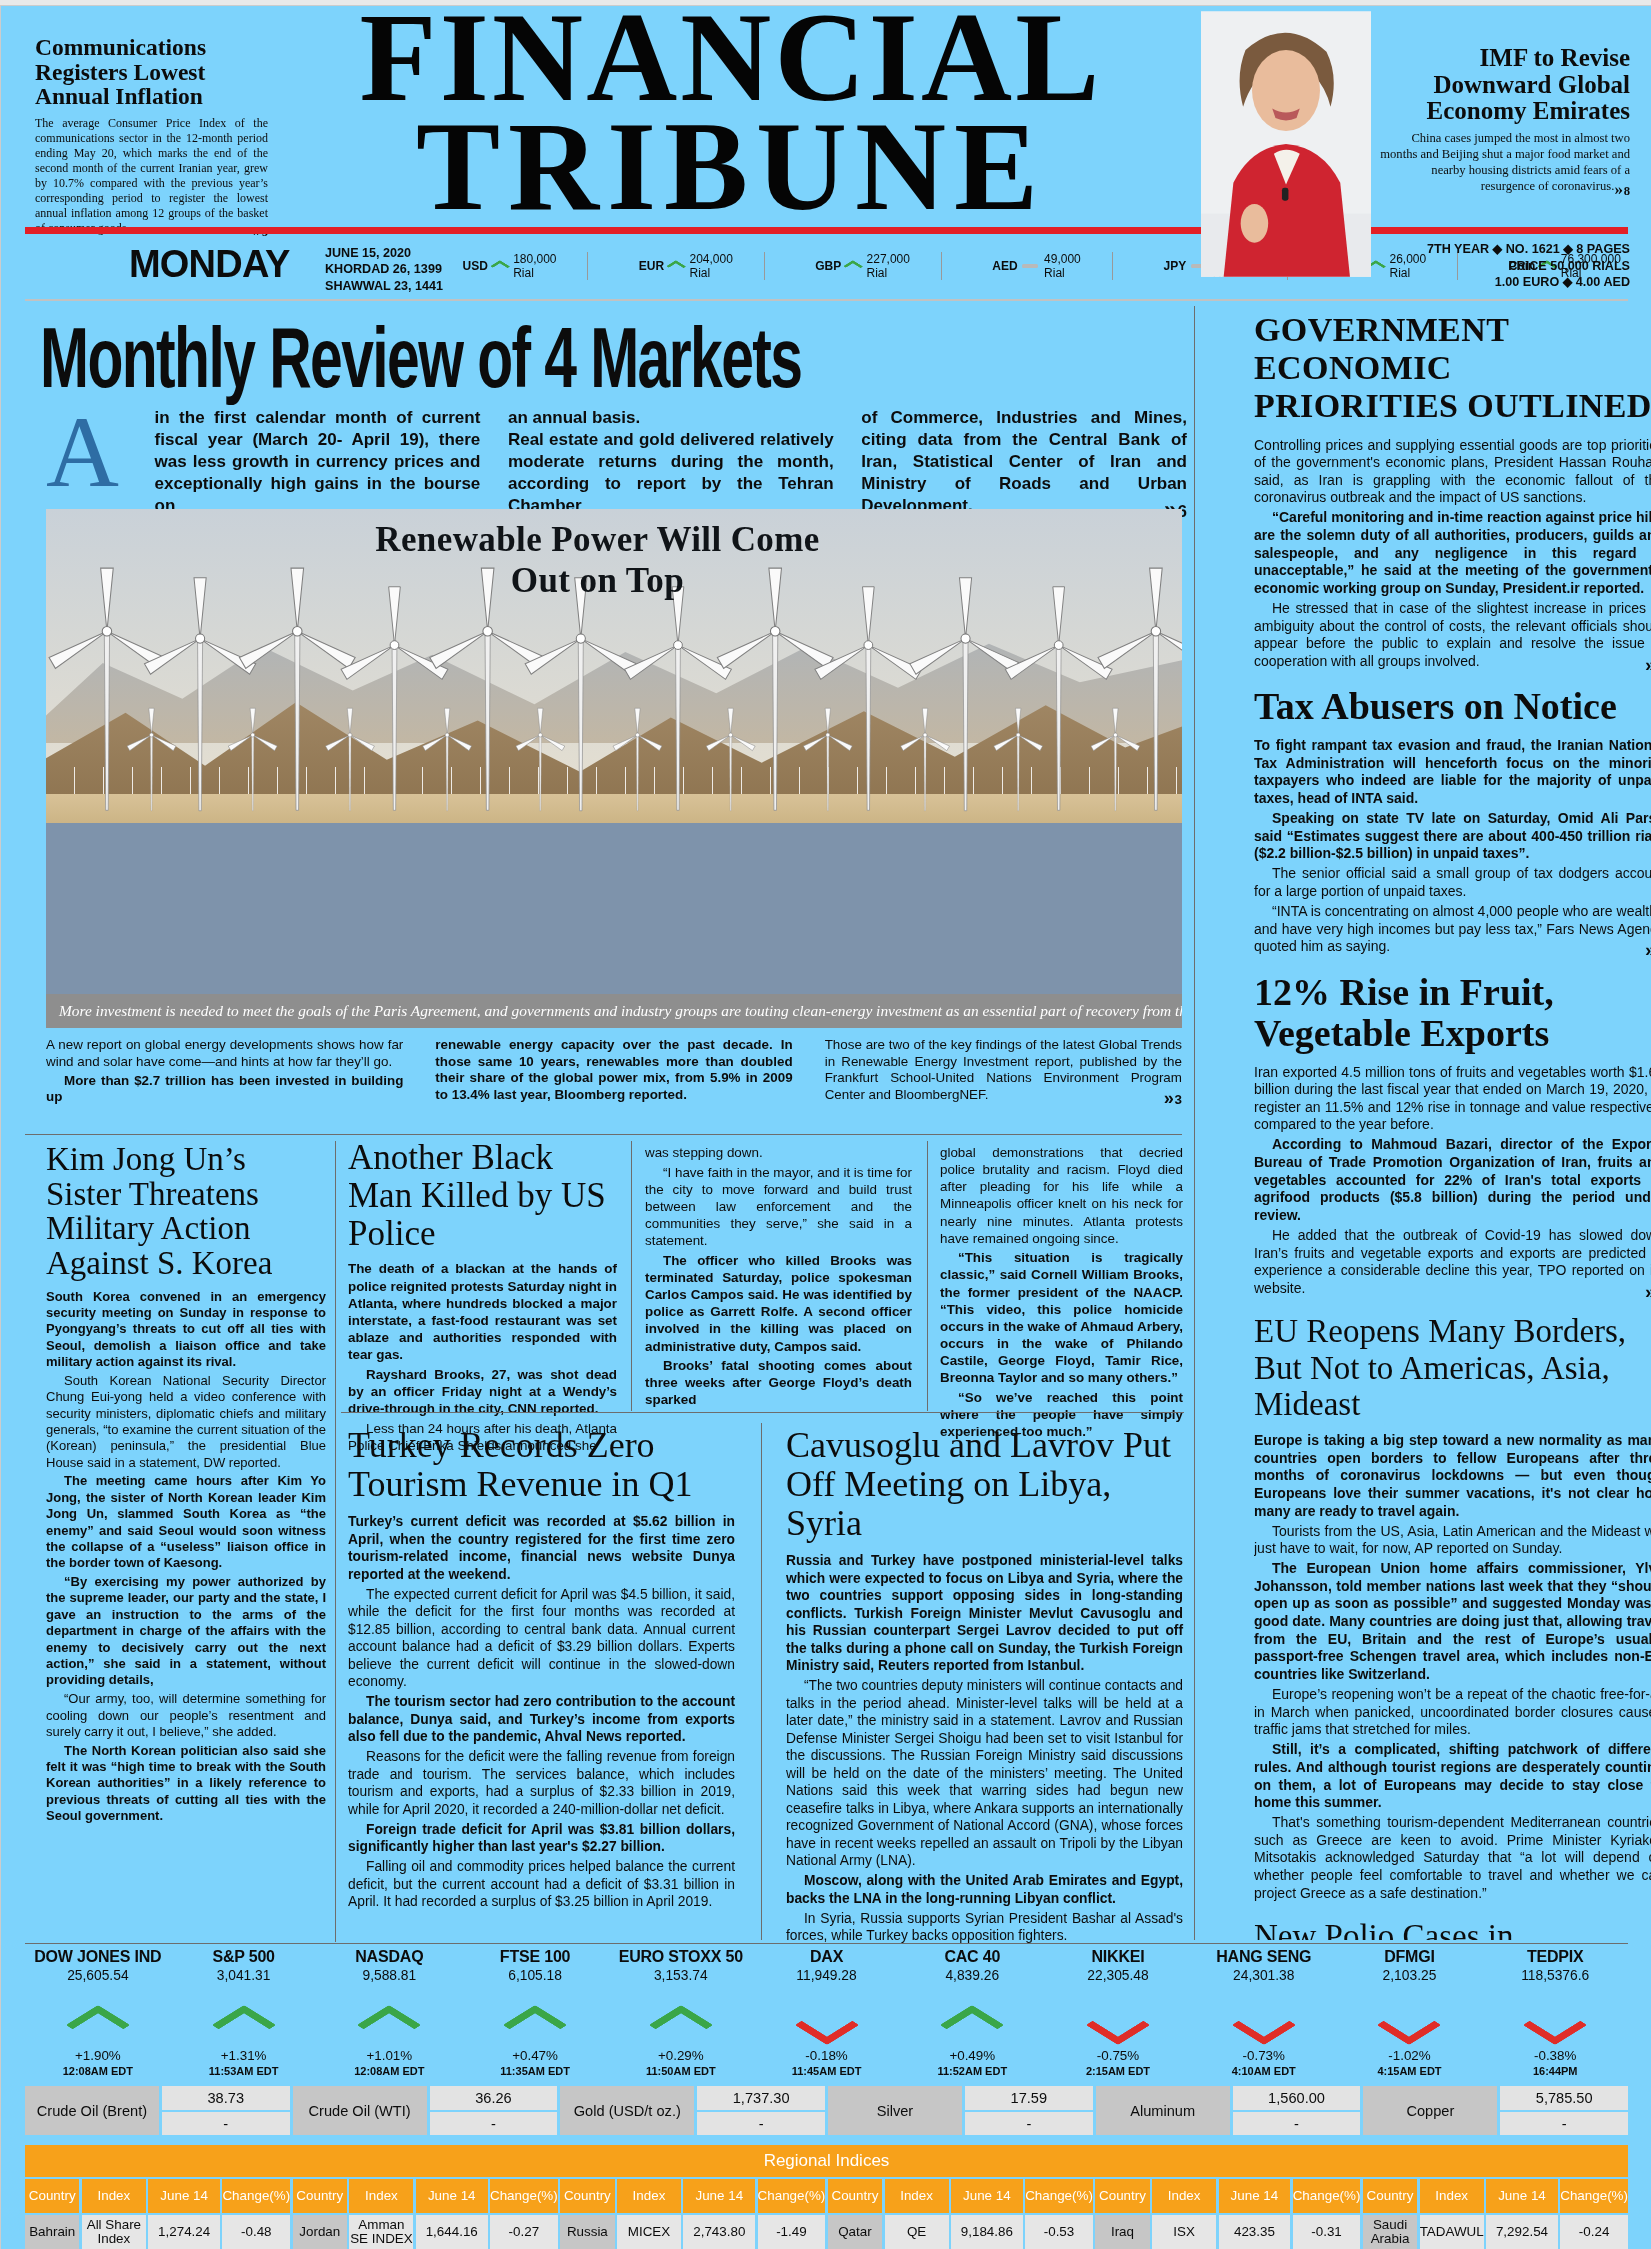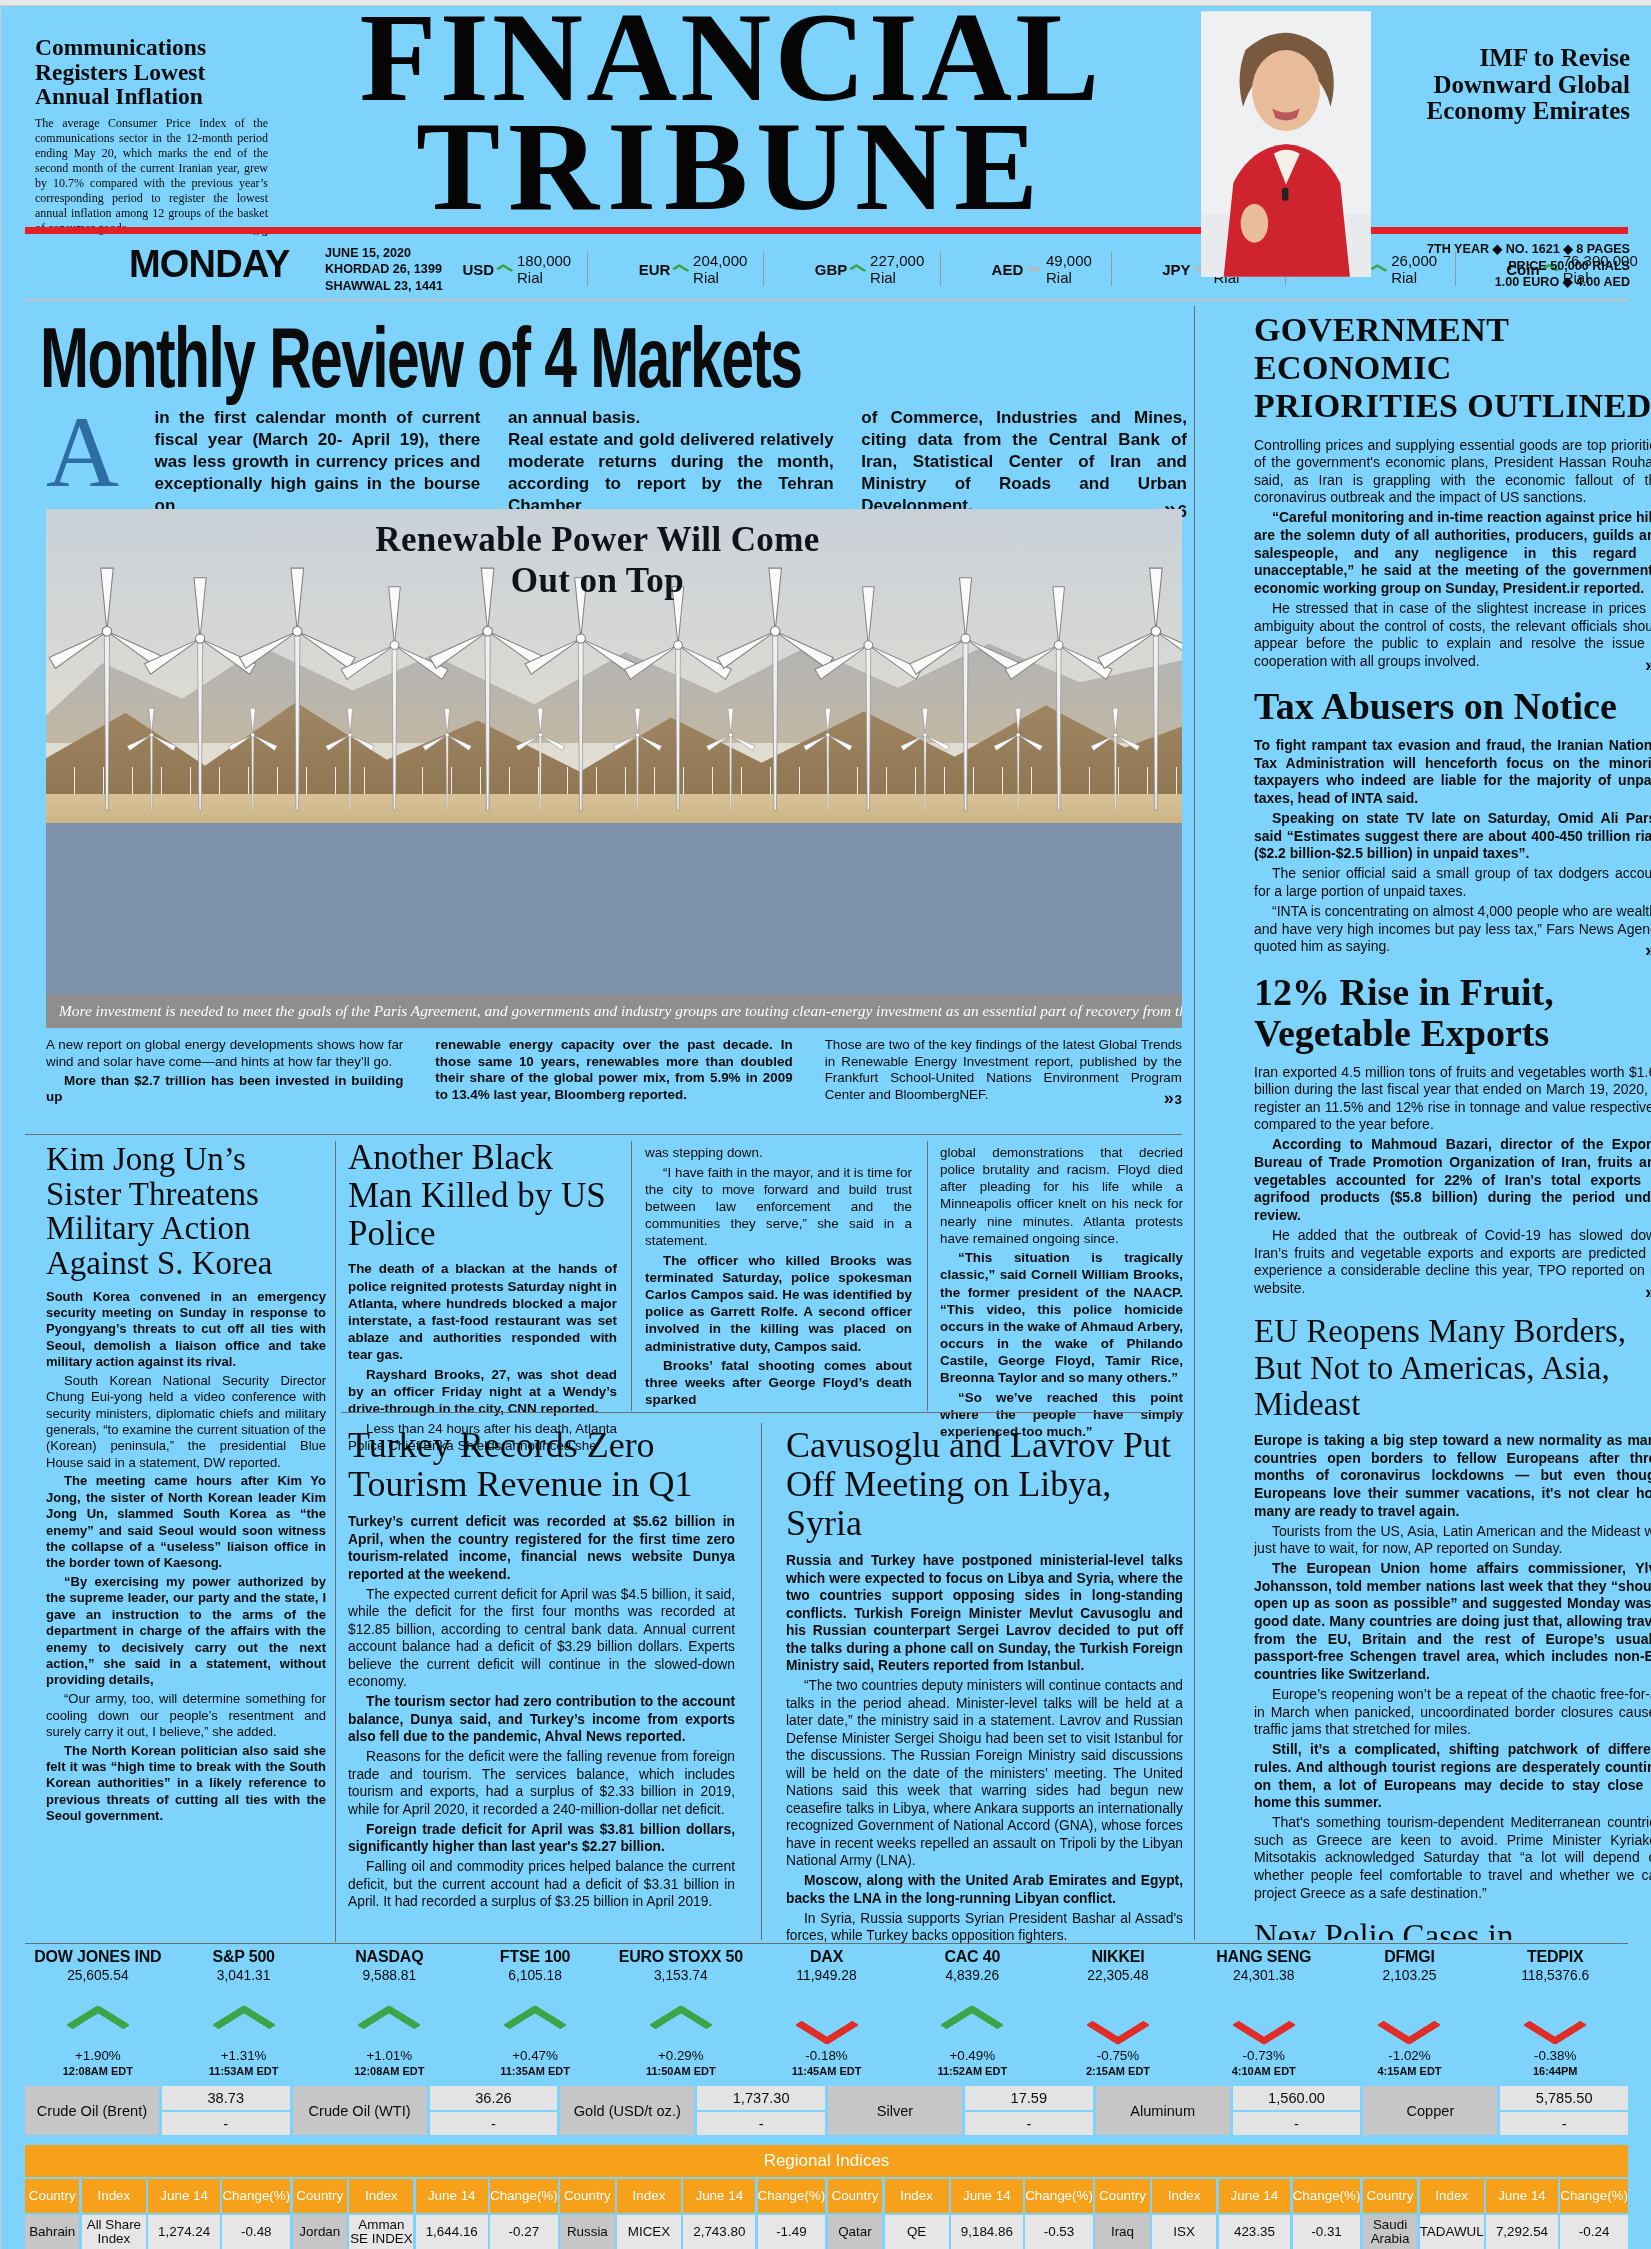--- a/index.html
+++ b/index.html
@@ -24,21 +24,21 @@
   .teaser-left p{font-size:12px;line-height:1.25;}
   .masthead{position:absolute;left:276px;top:1.6px;width:908px;text-align:center;font-weight:700;color:#050505;}
   .masthead .m1{font-size:126px;line-height:0.80;letter-spacing:3.2px;}
   .masthead .m2{font-size:126px;line-height:0.93;letter-spacing:8px;}
   .g-photo{position:absolute;left:1200px;top:4.9px;width:170px;height:266px;z-index:5;}
   .teaser-right{position:absolute;left:1375px;top:39px;width:254px;text-align:right;}
   .teaser-right h3{margin:0 0 6.5px 0;font-size:25px;line-height:1.06;font-weight:800;}
   .teaser-right p{font-size:12.6px;line-height:1.27;}
   .day{position:absolute;left:128px;top:237px;font-size:38px;font-weight:800;letter-spacing:-0.8px;}
   .dates{position:absolute;left:324px;top:239px;font-size:12.6px;font-weight:700;line-height:1.3;}
-  .cur-bar{position:absolute;left:451px;top:246px;display:flex;align-items:center;font-size:15px;font-weight:700;gap:40px;}
+  .cur-bar{position:absolute;left:451px;top:246px;display:flex;align-items:center;font-size:12px;font-weight:700;gap:40px;}
   .cur{display:flex;align-items:center;padding:0 10.5px;border-right:1.2px solid #999;}
   .cur:last-child{border-right:none;}
   .cur .val{font-weight:400;margin-left:4.9px;}
   .cur-up{display:inline-block;width:10.5px;height:10.5px;border-style:solid;border-color:#3AA648;border-width:4px 4px 0 0;border-radius:1.6px;transform:scaleY(0.62) rotate(-45deg);margin:0 1.6px 0 4.9px;}
   .cur-flat{display:inline-block;width:16px;height:4.9px;background:#b9b9b9;border-radius:1.6px;margin:0 1.6px 0 4.9px;}
   .edition{position:absolute;left:1378px;top:235px;width:251px;text-align:right;font-size:12.6px;font-weight:700;line-height:1.32;}
   
   .lead-h{position:absolute;left:39px;top:303px;font-size:60px;font-weight:900;letter-spacing:-1.6px;transform:scale(0.98,1.42);transform-origin:top left;white-space:nowrap;}
   .lead-intro{position:absolute;left:45px;top:401px;width:1141px;display:flex;gap:27.6px;font-size:17px;font-weight:700;line-height:1.3;}
   .dropcap{flex:0 0 81px;font-size:101px;line-height:0.9;color:#2E6DA4;font-weight:400;}
@@ -127,20 +127,22 @@
       <path d="M88 120 Q105 130 122 120 L118 132 Q105 138 92 132 Z" fill="#b9595a"></path>
       <path d="M28 328 L40 212 Q62 168 105 164 Q150 168 172 212 L184 328 Z" fill="#cf2430"></path>
       <path d="M90 176 L105 214 L122 176 Q105 166 90 176 Z" fill="#f4f1ea"></path>
       <ellipse cx="66" cy="262" rx="17" ry="24" fill="#e9bc9c"></ellipse>
       <rect x="100" y="218" width="8" height="16" rx="3" fill="#222"></rect>
     </svg>
   </div>
 
   <div class="teaser-right serif">
     <h3>IMF to Revise Downward Global Economy Emirates</h3>
+    <p><span>China cases jumped the most in almost two months and Beijing shut a major food market and nearby housing districts amid fears of a resurgence of coronavirus.</span>
+      <span class="pg"><span>8</span></span></p>
   </div>
 
   <div class="red-rule"></div>
 
   <div class="day">MONDAY</div>
   <div class="dates">
     <div>JUNE 15, 2020</div>
     <div>KHORDAD 26, 1399</div>
     <div>SHAWWAL 23, 1441</div>
   </div>

